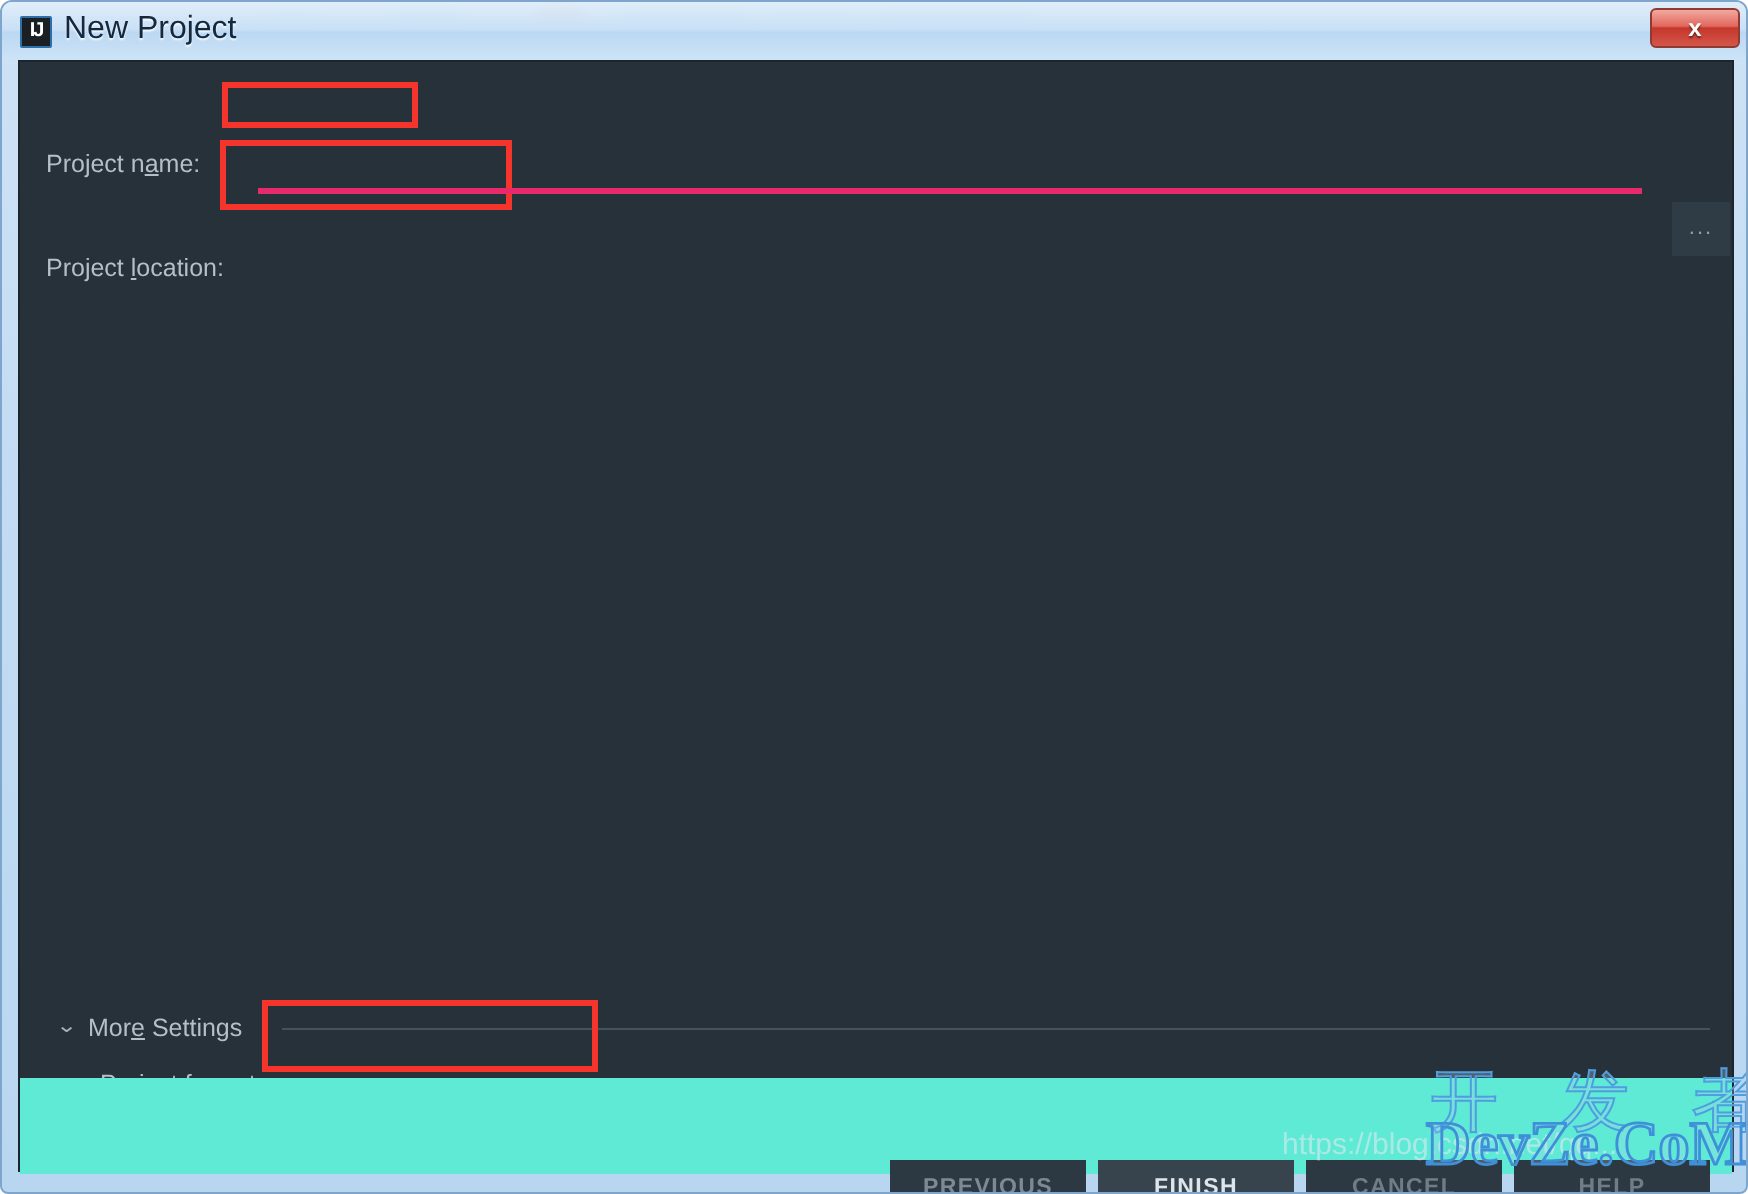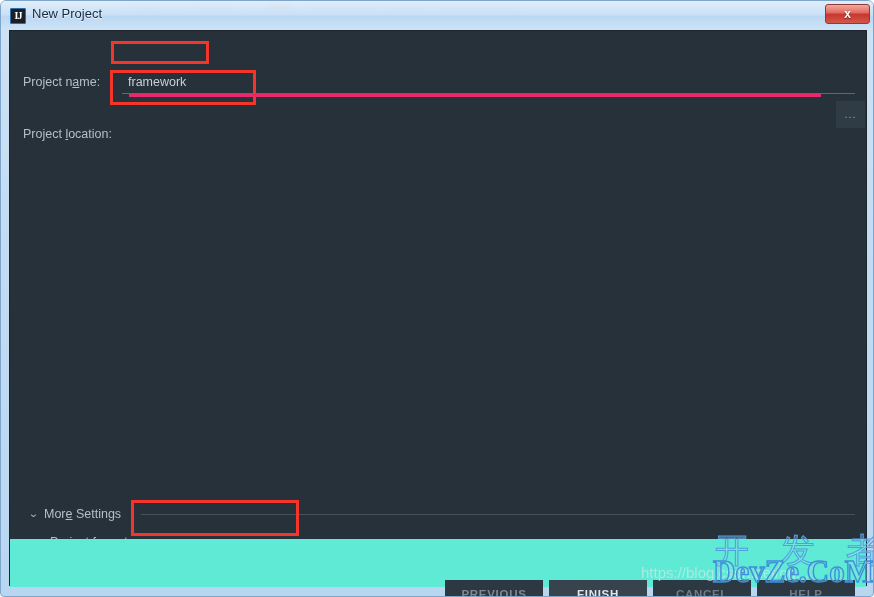--- a/index.html
+++ b/index.html
@@ -58,30 +58,30 @@
     left: 9px; top: 7px;
     width: 16px; height: 16px;
     background: #1b1f23;
     border: 1px solid #2d6fa8;
     border-radius: 1px;
     box-sizing: border-box;
     display: flex;
     align-items: center;
     justify-content: center;
     color: #ffffff;
-    font-family: Liberation Serif, serif;
+    font-family: Liberation Sans, sans-serif;
     font-size: 10px;
     font-weight: bold;
     letter-spacing: -1px;
     line-height: 1;
   }
   #window-title {
     position: absolute;
     left: 31px; top: 5px;
-    font-size: 13px;
+    font-size: 16px;
     color: #13293f;
     text-shadow: 0 1px 1px rgba(255,255,255,.85);
     white-space: nowrap;
   }
   #close-button {
     position: absolute;
     right: 5px; top: 3px;
     width: 45px; height: 20px;
     border: 1px solid #8f3b33;
     border-radius: 3px;
@@ -312,21 +312,20 @@
     <div id="close-button">x</div>
   </div>
 
   <div id="dialog-body">
 
     <div id="content-area">
 
       <div class="form-label" style="left:13px; top:44px;">
         <span>Project n</span><u>a</u><span>me:</span>
       </div>
-      <input class="text-field" id="project-name-input" style="left: 112px; top: 41px; width: 733px; height: 22px;" value="framework">
 
       <div class="form-label" style="left:13px; top:77px;margin-top:19px;">
         <span>Project </span><u>l</u><span>ocation:</span>
       </div>
       <div id="browse-button">...</div>
 
       <div id="more-settings-row">
         <span id="more-settings-chevron">⌄</span>
         <span id="more-settings-label">
           <span>Mor</span><u>e</u><span> Settings</span>

